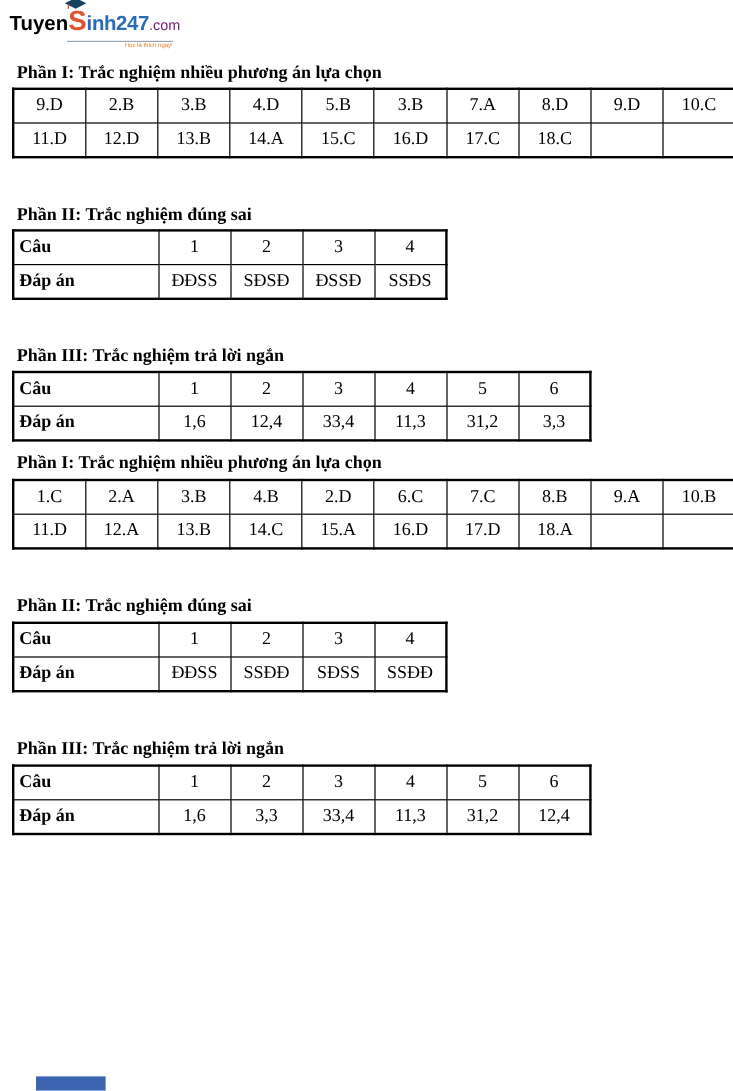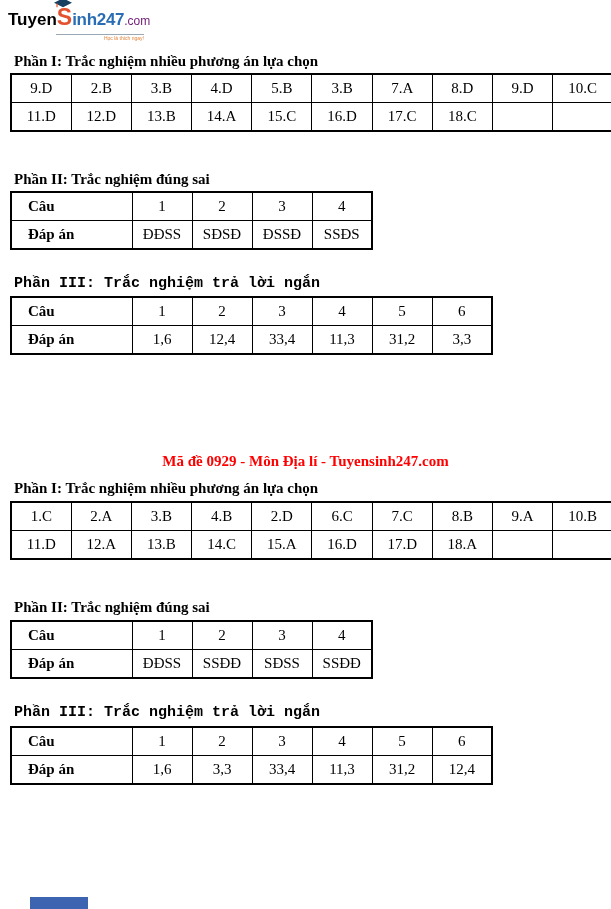--- a/index.html
+++ b/index.html
@@ -18,26 +18,26 @@
   .lg-com{font-size:12px;color:#701a75;font-weight:normal;}
   .logo-sub{margin-left:48px;width:88px;}
   .logo-rule{height:1px;background:#9aa7b5;}
   .logo-tagline{font-family:"Liberation Sans", sans-serif;font-size:5px;color:#e4833a;text-align:right;line-height:7px;}
   
   .exam-title{font-size:15px;font-weight:bold;color:#ff0000;text-align:center;line-height:18px;}
   .exam-title.first{margin-top:37px;}
   .exam-title.second{margin-top:97px;}
   .part-heading{font-size:15px;font-weight:bold;line-height:18px;margin-left:14px;}
   .mt10{margin-top:10px;} .mt9{margin-top:9px;}
-  .mt27{margin-top:38px;} .mt29{margin-top:25px;font-family:Liberation Mono, monospace;}
+  .mt27{margin-top:38px;} .mt29{margin-top:38px;}
   
   table{border-collapse:collapse;table-layout:fixed;margin-left:10px;font-size:15px;}
   table{border:2px solid #000;}
   td{border:1px solid #000;height:27px;text-align:center;padding:0 2px;overflow:hidden;white-space:nowrap;}
-  td.lbl{text-align:left;font-weight:bold;padding-left:16px;margin-top:20px;}
+  td.lbl{text-align:left;font-weight:bold;padding-left:4px;margin-top:20px;}
   .t-part1{width:604px;margin-top:3px;}
   .t-part2{width:363px;margin-top:3px;}
   .t-part3{width:483px;margin-top:3px;}
   .t-mt4{margin-top:4px;}
   col.c-label{width:121px;}
   
   .footer-bar{position:absolute;left:30px;bottom:0;width:58px;height:12px;background:#3c64b1;}
 </style>
 </head>
 <body>
@@ -134,21 +134,20 @@
           <td>33,4</td>
           <td>11,3</td>
           <td>31,2</td>
           <td>3,3</td>
         </tr>
       </tbody>
   </table>
 </div>
 
 <div>
-  <div class="exam-title second">Mã đề 0929 - Môn Địa lí - Tuyensinh247.com</div>
 
   <div class="part-heading mt9">Phần I: Trắc nghiệm nhiều phương án lựa chọn</div>
   <table class="t-part1 t-mt4">
     <tbody>
         <tr>
           <td>1.C</td>
           <td>2.A</td>
           <td>3.B</td>
           <td>4.B</td>
           <td>2.D</td>

